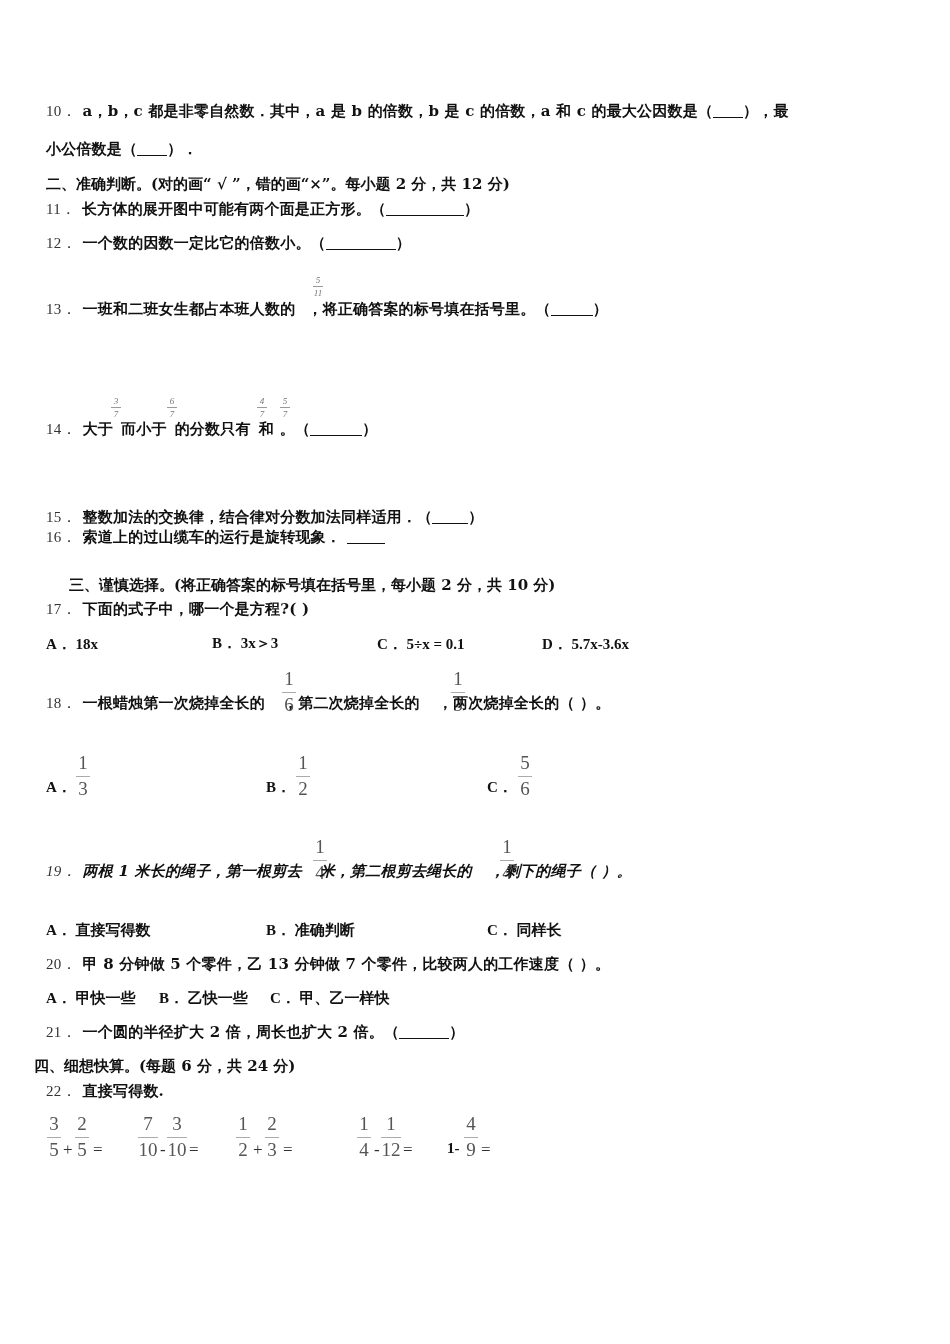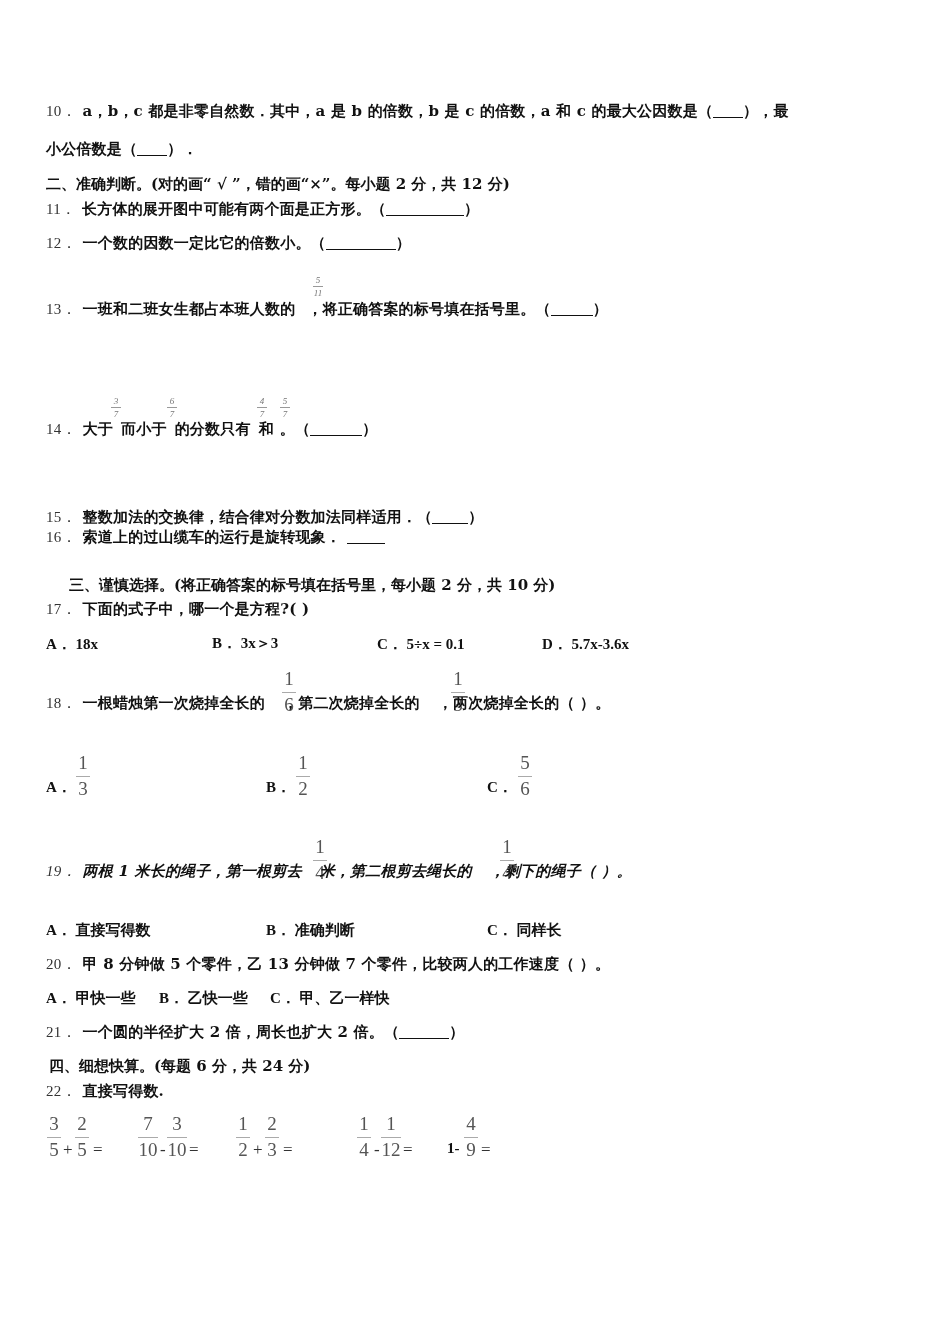--- a/index.html
+++ b/index.html
@@ -149,21 +149,21 @@
   <span class="num">20．</span><span>甲 8 分钟做 5 个零件，乙 13 分钟做 7 个零件，比较两人的工作速度（    ）。</span>
 </div>
 <div class="abs opt" style="left:46px; top:989px;"><span>A．</span> <span>甲快一些</span></div>
 <div class="abs opt" style="left:159px; top:989px;"><span>B．</span> <span>乙快一些</span></div>
 <div class="abs opt" style="left:270px; top:989px;"><span>C．</span> <span>甲、乙一样快</span></div>
 
 <div class="abs txt" style="left:46px; top:1023px;">
   <span class="num">21．</span><span>一个圆的半径扩大 2 倍，周长也扩大 2 倍。（</span><span class="blank" style="width:50px"></span><span>）</span>
 </div>
 
-<div class="abs sec" style="left:49px; top:1057px;">
+<div class="abs sec" style="left:34px; top:1057px;">
   <span>四、细想快算。</span><span class="paren">(每题 6 分，共 24 分)</span>
 </div>
 <div class="abs txt" style="left:46px; top:1082px;">
   <span class="num">22．</span><span>直接写得数.</span>
 </div>
 
 <div>
   <div class="frac" style="left:47px; top:1114px; width:14px;">
       <div>3</div>
       <div class="bar"></div>

